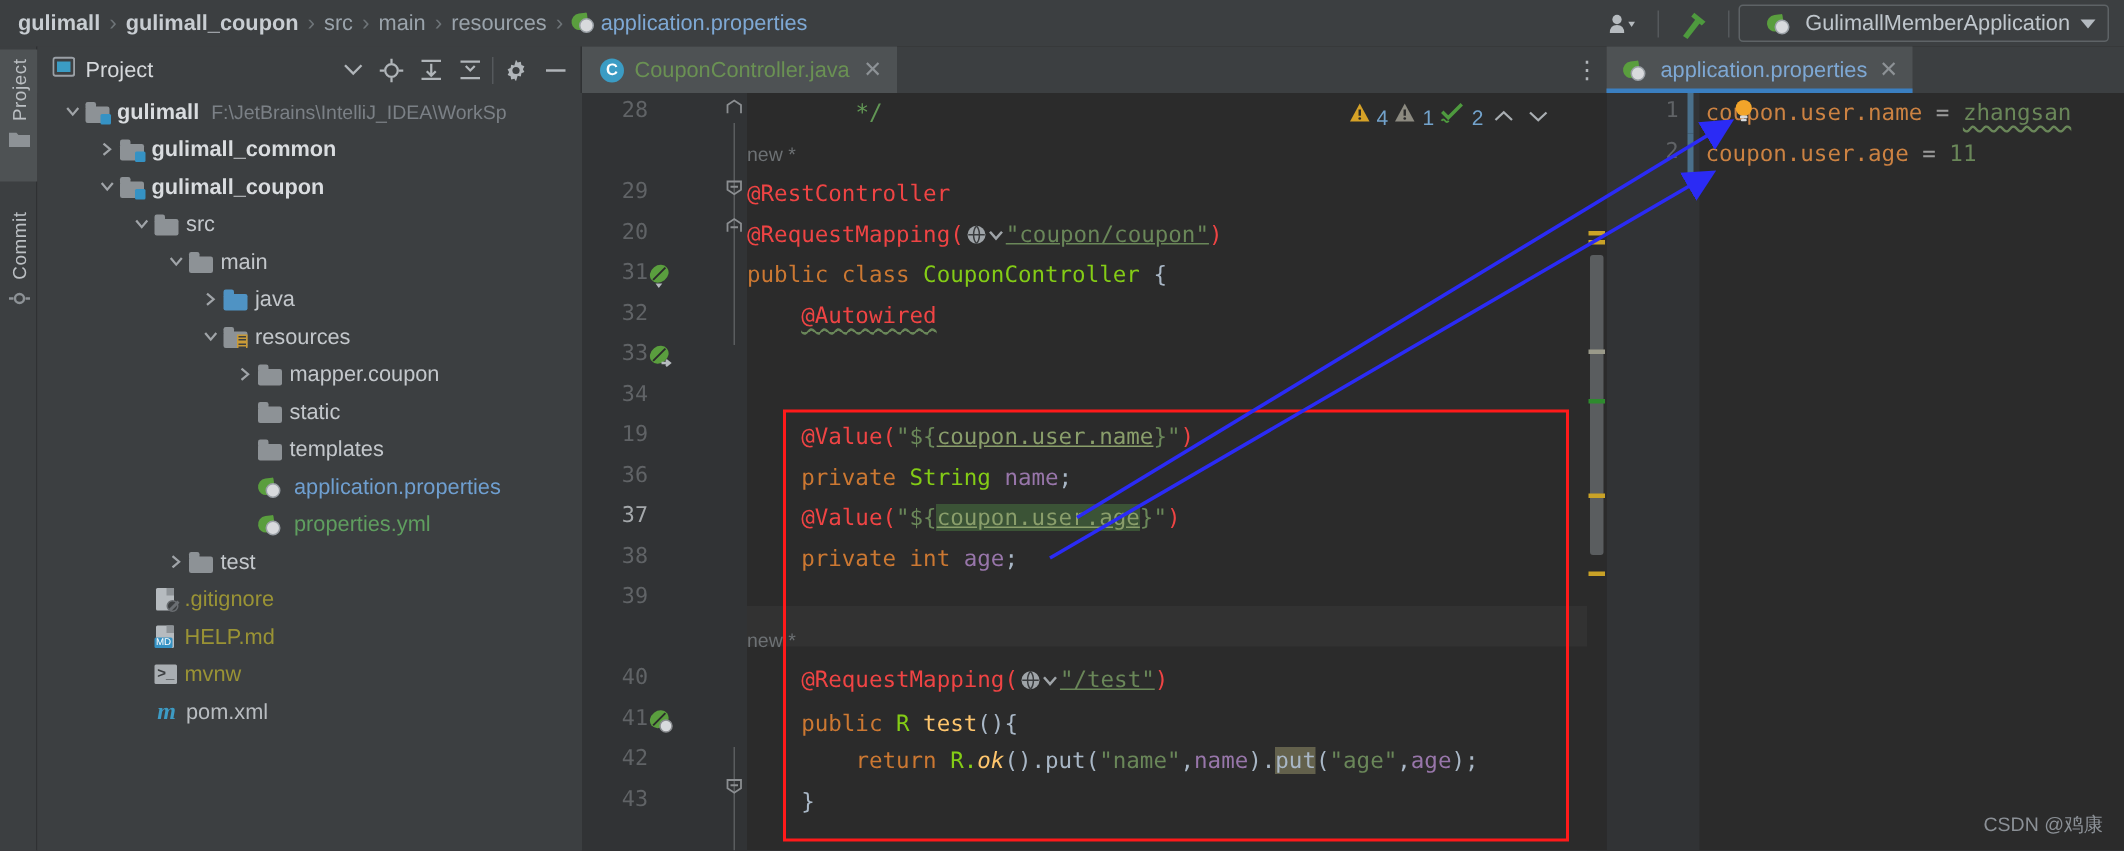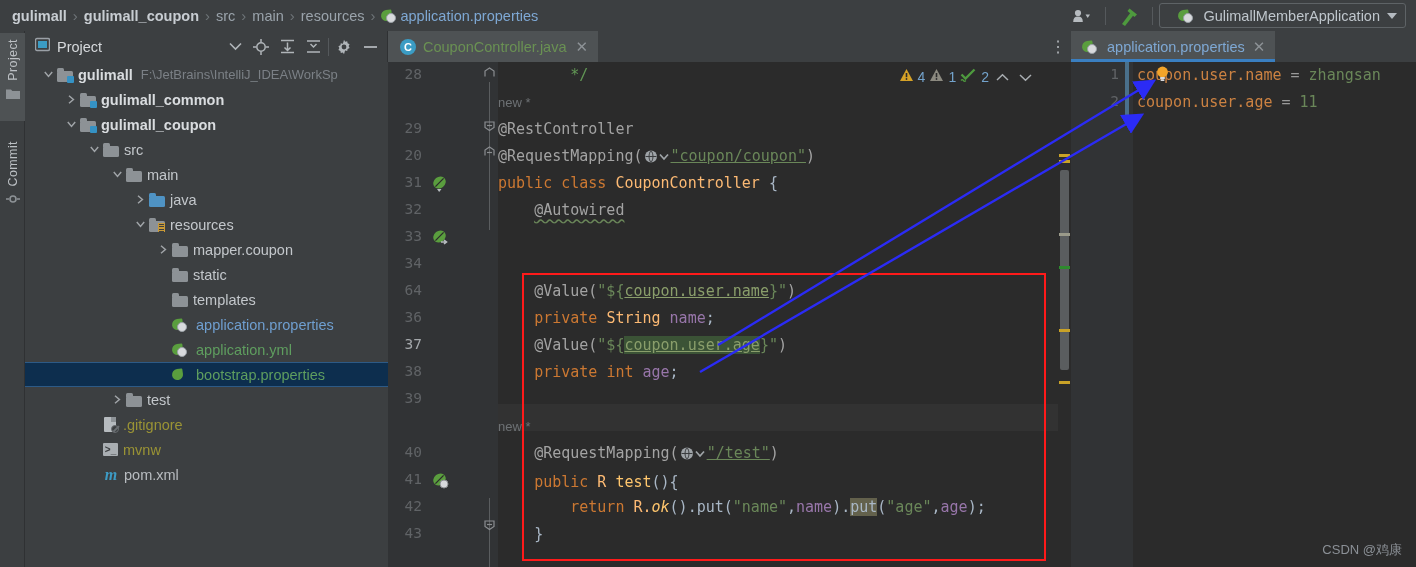--- a/index.html
+++ b/index.html
@@ -124,34 +124,34 @@
   .etab-label { font-size: 14.5px; color: #6a9153; white-space: nowrap; }
   .class-ico {
     width: 16px; height: 16px; border-radius: 50%; background: #3b9cc4; color: #fff;
     font-size: 11px; font-weight: bold; display: flex; align-items: center; justify-content: center; flex: none;
   }
   .tab-x { color: #8d9296; font-size: 15px; line-height: 1; padding: 2px; cursor: pointer; }
   .tab-more { margin-left: auto; width: 26px; display: flex; align-items: center; justify-content: center; color: #b0b5b9; font-size: 16px; cursor: pointer; letter-spacing: 0; }
 
   .codearea { position: absolute; left: 0; top: 31px; width: 683px; height: 505px; background: #2b2b2b; overflow: hidden; }
   .gutter { position: absolute; left: 0; top: 0; width: 110px; height: 505px; background: #313335; }
-  .gln { position: absolute; right: 76px; color: #606366; font-size: 14.5px; font-family: "DejaVu Sans Mono", monospace; text-align: right; }
+  .gln { position: absolute; right: 66px; color: #606366; font-size: 14.5px; font-family: "DejaVu Sans Mono", monospace; text-align: right; }
   .gln.cur { color: #a4a8ab; }
   .gmark { position: absolute; }
   .codelines { position: absolute; left: 110px; top: 0; width: 573px; height: 505px; }
   .cl {
     position: absolute; left: 0; white-space: pre; font-family: "DejaVu Sans Mono", monospace;
     font-size: 15px; line-height: 27px;
   }
   .curline { position: absolute; left: 0; width: 683px; height: 27px; background: #323232; }
   .inlay { color: #6d7174; font-size: 13px; font-family: "Liberation Sans", sans-serif; }
 
-  .k-ann { color: #a3a3a3; }
+  .k-ann { color: #ef4444; }
   .k-kw  { color: #cc7832; }
-  .k-cls { color: #fdba74; }
+  .k-cls { color: #84cc16; }
   .k-str { color: #6a8759; }
   .k-fld { color: #9876aa; }
   .k-com { color: #629755; }
   .k-def { color: #ffc66d; }
   .k-plain { color: #a9b7c6; }
   .k-link { color: #6a8759; text-decoration: underline; }
   .k-prop { color: #8a9e6b; text-decoration: underline; }
   .wavy { text-decoration: underline; text-decoration-style: wavy; text-decoration-color: #6a8759; text-underline-offset: 3px; }
   .hl-green { background: #3b5336; }
   .hl-olive { background: #63614c; }
@@ -464,29 +464,21 @@
             <span class="spring-ico"></span>
           </span>
           <span class="tlabel c-blue">application.properties</span>
         </div>
         <div class="trow">
           <span style="width: 129px; flex: 0 0 auto;"></span>
           <span class="arrow"></span>
           <span style="display: flex; align-items: center; flex: 0 0 auto;">
             <span class="spring-ico"></span>
           </span>
-          <span class="tlabel c-green">application.yml</span>
-        </div>
-        <div class="trow sel">
-          <span style="width: 129px; flex: 0 0 auto;"></span>
-          <span class="arrow"></span>
-          <span style="display: flex; align-items: center; flex: 0 0 auto;">
-            <span class="spring-ico plain"></span>
-          </span>
-          <span class="tlabel c-green">bootstrap.properties</span>
+          <span class="tlabel c-green">properties.yml</span>
         </div>
         <div class="trow">
           <span style="width: 83px; flex: 0 0 auto;"></span>
           <span class="arrow">
             <svg width="7" height="9" viewBox="0 0 7 9">
               <path d="M1 0.8 L5.4 4.5 L1 8.2" fill="none" stroke="#a0a4a8" stroke-width="1.5"></path>
             </svg>
           </span>
           <span style="display: flex; align-items: center; flex: 0 0 auto;">
             <span class="ficon fi-gray">
@@ -500,20 +492,32 @@
           <span style="width: 60px; flex: 0 0 auto;"></span>
           <span class="arrow"></span>
           <span style="display: flex; align-items: center; flex: 0 0 auto;">
             <span class="docicon">
               <span class="pg"></span>
               <span class="fold"></span>
               <span class="noent"></span>
             </span>
           </span>
           <span class="tlabel c-unver">.gitignore</span>
+        </div>
+        <div class="trow">
+          <span style="width: 60px; flex: 0 0 auto;"></span>
+          <span class="arrow"></span>
+          <span style="display: flex; align-items: center; flex: 0 0 auto;">
+            <span class="docicon">
+              <span class="pg"></span>
+              <span class="fold"></span>
+              <span class="mdtag">MD</span>
+            </span>
+          </span>
+          <span class="tlabel c-unver">HELP.md</span>
         </div>
         <div class="trow">
           <span style="width: 60px; flex: 0 0 auto;"></span>
           <span class="arrow"></span>
           <span style="display: flex; align-items: center; flex: 0 0 auto;">
             <span class="shellicon">&gt;_</span>
           </span>
           <span class="tlabel c-unver">mvnw</span>
         </div>
         <div class="trow">
@@ -550,21 +554,21 @@
               <path d="M5 14 L9.5 14 L7.2 17 Z" fill="#b6bbbf"></path>
             </svg></div>
           <div class="gln" style="top: 139px;">32</div>
           <div class="gln" style="top: 166px;">33</div>
           <div class="gmark" style="left: 44px; top: 167px;"><svg width="17" height="17" viewBox="0 0 17 17">
               <ellipse cx="7.5" cy="7.5" rx="6.6" ry="5.6" fill="#5a9e3e" transform="rotate(-38 7.5 7.5)"></ellipse>
               <path d="M3.4 11.6 L11.6 3.4" stroke="#2b2b2b" stroke-width="1.3"></path>
               <path d="M9 13h5M12 11l2.5 2-2.5 2" stroke="#b6bbbf" stroke-width="1.6" fill="none"></path>
             </svg></div>
           <div class="gln" style="top: 193px;">34</div>
-          <div class="gln" style="top: 220px;">64</div>
+          <div class="gln" style="top: 220px;">19</div>
           <div class="gln" style="top: 247px;">36</div>
           <div class="gln cur" style="top: 274px;">37</div>
           <div class="gln" style="top: 301px;">38</div>
           <div class="gln" style="top: 328px;">39</div>
           <div class="gln" style="top: 382px;">40</div>
           <div class="gln" style="top: 409px;">41</div>
           <div class="gmark" style="left: 44px; top: 410px;"><svg width="17" height="17" viewBox="0 0 17 17">
               <ellipse cx="7.5" cy="7.5" rx="6.6" ry="5.6" fill="#5a9e3e" transform="rotate(-38 7.5 7.5)"></ellipse>
               <path d="M3.4 11.6 L11.6 3.4" stroke="#2b2b2b" stroke-width="1.3"></path>
               <circle cx="12" cy="12" r="4" fill="#d8dadd" stroke="#8b8e91" stroke-width="1"></circle>
@@ -688,21 +692,21 @@
       </div>
     </div>
     <div class="codearea2">
       <div class="gutter2">
           <div class="gln2" style="top: 4px;">1</div>
           <div class="gln2" style="top: 31px;">2</div>
         </div>
       <div class="modbar" style="top:0;height:27px"></div>
       <div class="modbar" style="top:27px;height:27px;background:#4a708b"></div>
       <div id="propslines">
-          <div class="cl2" style="top: 0px;"><span class="p-key">coupon.user.name</span><span class="p-eq"> = </span><span class="p-val" style="text-decoration-style:wavy;text-decoration-color:#6a8759;text-underline-offset:3px">zhangsan</span></div>
+          <div class="cl2" style="top: 0px;"><span class="p-key">coupon.user.name</span><span class="p-eq"> = </span><span class="p-val" style="text-decoration:underline;text-decoration-style:wavy;text-decoration-color:#6a8759;text-underline-offset:3px">zhangsan</span></div>
           <div class="cl2" style="top: 27px;"><span class="p-key">coupon.user.age</span><span class="p-eq"> = </span><span class="p-num">11</span></div>
         </div>
       <div class="bulb" style="left:83px;top:3px">
         <svg width="17" height="17" viewBox="0 0 17 17">
           <circle cx="8.5" cy="7" r="5.4" fill="#f2a42a"></circle>
           <rect x="6" y="12" width="5" height="2" rx="0.8" fill="#d8dadd"></rect>
           <rect x="6.5" y="14.3" width="4" height="1.6" rx="0.7" fill="#d8dadd"></rect>
         </svg>
       </div>
     </div>

